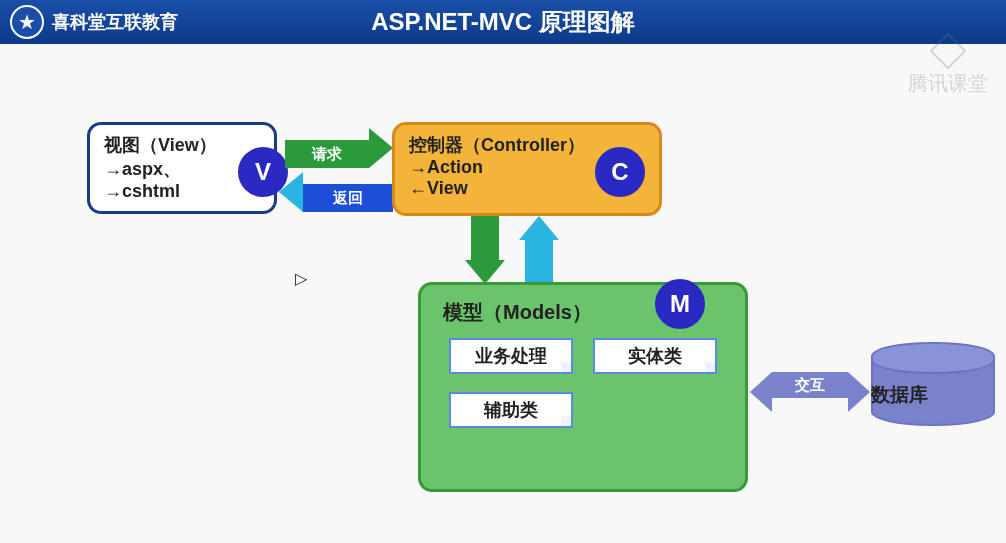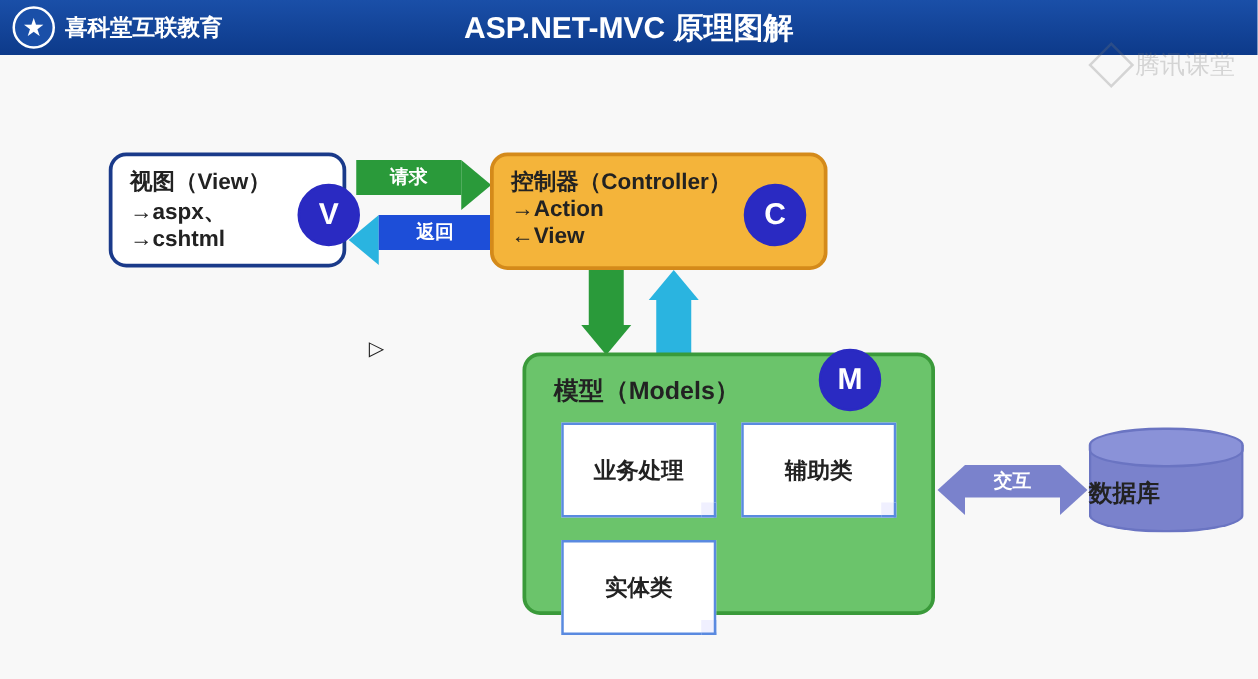--- a/index.html
+++ b/index.html
@@ -49,20 +49,21 @@
   }
   .watermark {
     position: absolute;
     right: 18px;
     top: 38px;
     color: rgba(120,120,120,0.28);
     font-size: 20px;
     display: flex;
     align-items: center;
     gap: 6px;
+    flex-direction: column;
   }
   .watermark-icon {
     width: 22px;
     height: 22px;
     border: 2px solid rgba(120,120,120,0.28);
     transform: rotate(45deg);
   }
   .canvas {
     position: absolute;
     top: 44px;
@@ -115,21 +116,21 @@
   .sub-grid {
     display: grid;
     grid-template-columns: 1fr 1fr;
     gap: 18px 20px;
     padding: 0 14px;
   }
   .sub-box {
     background: white;
     border: 2px solid #5a8ae0;
     text-align: center;
-    padding: 24px 4px;
+    padding: 4px 4px;
     font-size: 18px;
     font-weight: bold;
     position: relative;
   }
   .sub-box::after {
     content: "";
     position: absolute;
     right: -2px;
     bottom: -2px;
     width: 10px;
@@ -148,21 +149,21 @@
     display: flex;
     align-items: center;
     justify-content: center;
     font-size: 24px;
     font-weight: bold;
     border: 2px solid #2a2ac2;
   }
   .arrow {
     position: absolute;
     display: flex;
-    align-items: flex-start;
+    align-items: flex-end;
   }
   .arrow-body {
     height: 28px;
   }
   .arrow-head-right {
     width: 0; height: 0;
     border-top: 20px solid transparent;
     border-bottom: 20px solid transparent;
     border-left: 24px solid;
   }
@@ -318,22 +319,22 @@
   <div style="position:absolute;top:172px;left:474px;display:flex;flex-direction:column;align-items:center">
     <div class="arrow-head-up" style="border-bottom-color:#2ab4e0"></div>
     <div style="width:28px;height:44px;background:#2ab4e0"></div>
   </div>
 
   <div class="box models-box">
     <div class="circle-badge" style="top:-6px;right:40px">M</div>
     <div class="models-title">模型（Models）</div>
     <div class="sub-grid">
       <div class="sub-box">业务处理</div>
+      <div class="sub-box">实体类</div>
       <div class="sub-box">辅助类</div>
-      <div class="sub-box">实体类</div>
     </div>
   </div>
 
   <div class="double-arrow">
     <div class="da-head-l"></div>
     <div class="da-body">
       <span class="arrow-label" style="color:white">交互</span>
     </div>
     <div class="da-head-r"></div>
   </div>

